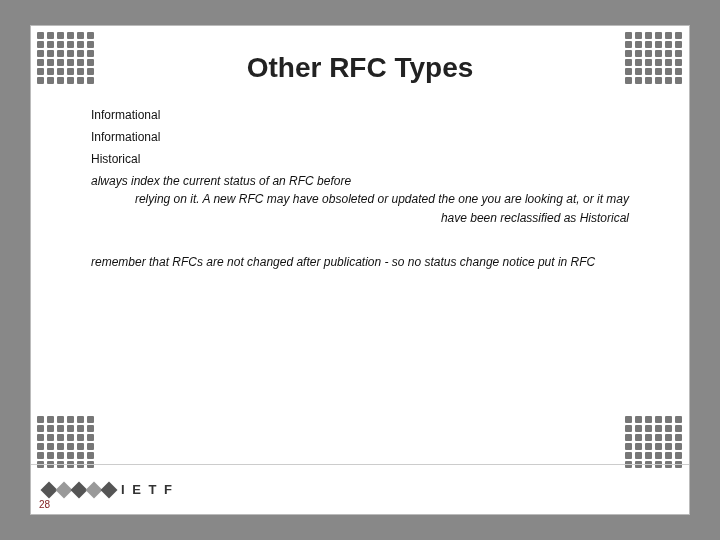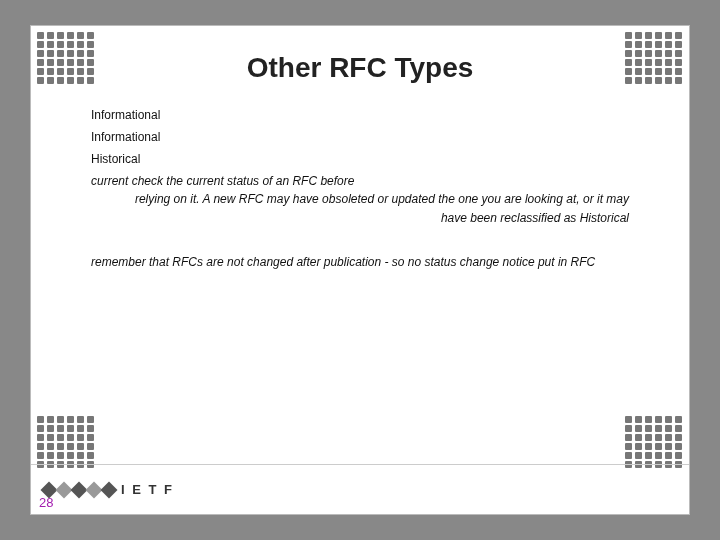--- a/index.html
+++ b/index.html
@@ -137,22 +137,22 @@
       font-size: 13px;
       font-weight: bold;
       letter-spacing: 2px;
       color: #333;
     }
 
     .page-number {
       position: absolute;
       bottom: 4px;
       left: 8px;
-      font-size: 13px;
-      color: #a21caf;
+      font-size: 10px;
+      color: #7f1d1d;
     }
   </style>
 </head>
 <body>
 
 <div class="slide-container">
 
   <div class="dots-corner top-left">
     <div class="dot"></div>
       <div class="dot"></div>
@@ -314,21 +314,21 @@
 
     <div class="slide-content">
 
       <div class="item-line">Informational</div>
 
       <div class="item-line">Informational</div>
 
       <div class="item-line">Historical</div>
 
       <div class="item-line italic">
-        <span>current check the current status of an RFC before</span>
+        <span>always index the current status of an RFC before</span>
         <div class="block-indent">relying on it. A new RFC may have obsoleted or updated the one you are looking at, or it may have been reclassified as Historical</div>
       </div>
 
       <div class="spacer"></div>
 
 
       <div class="spacer"></div>
 
       <div class="item-line italic">remember that RFCs are not changed after publication - so no status change notice put in RFC</div>
 

